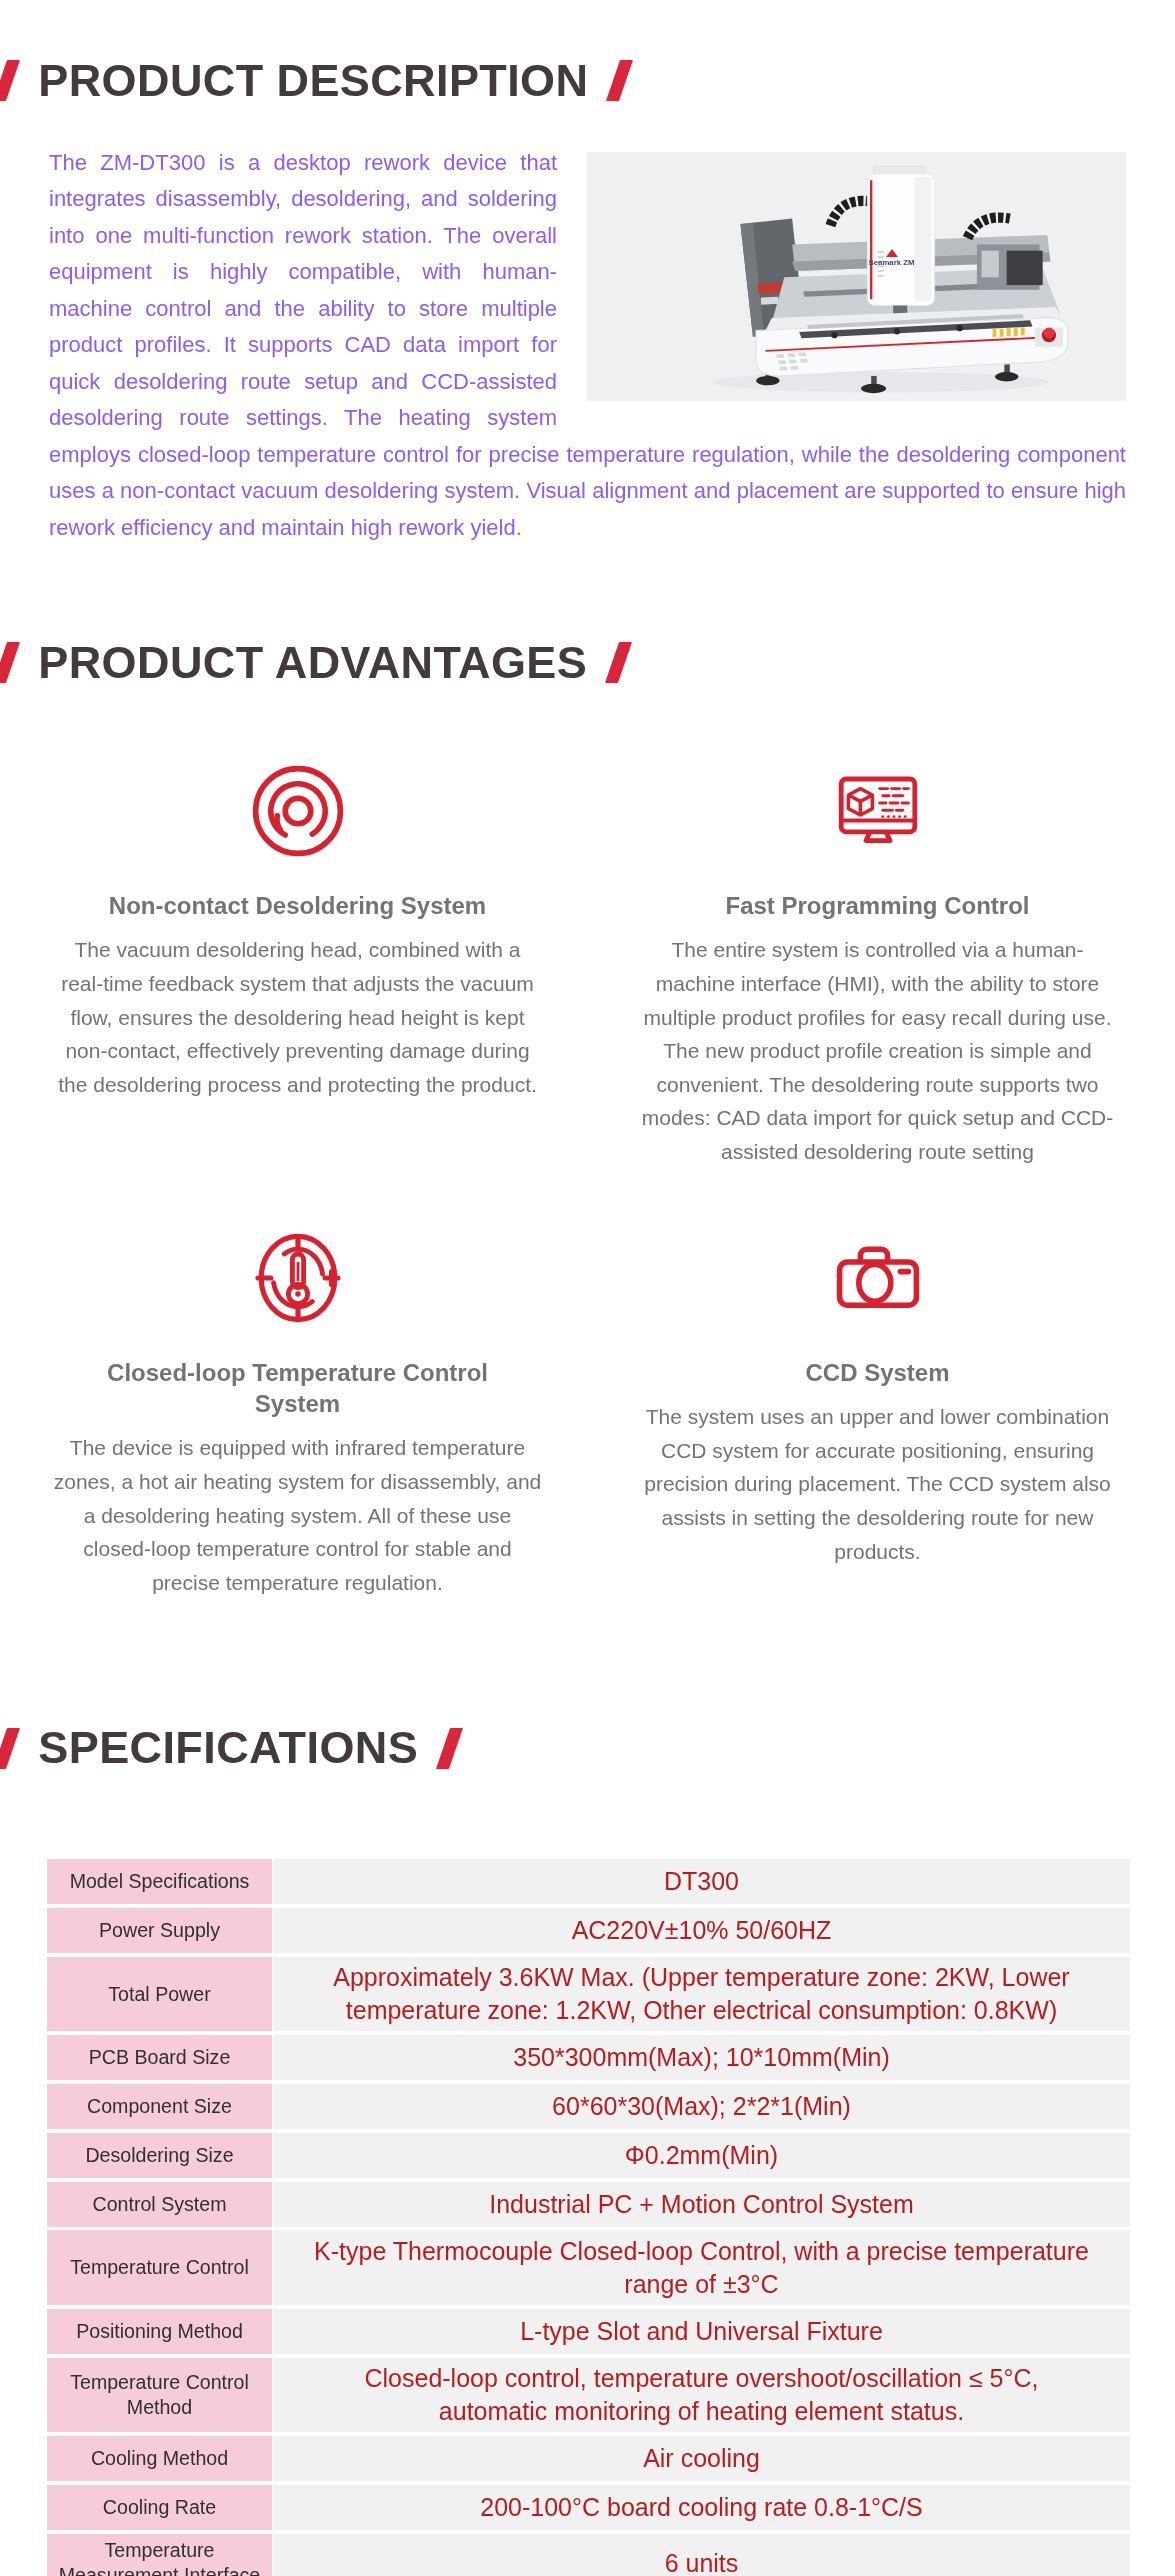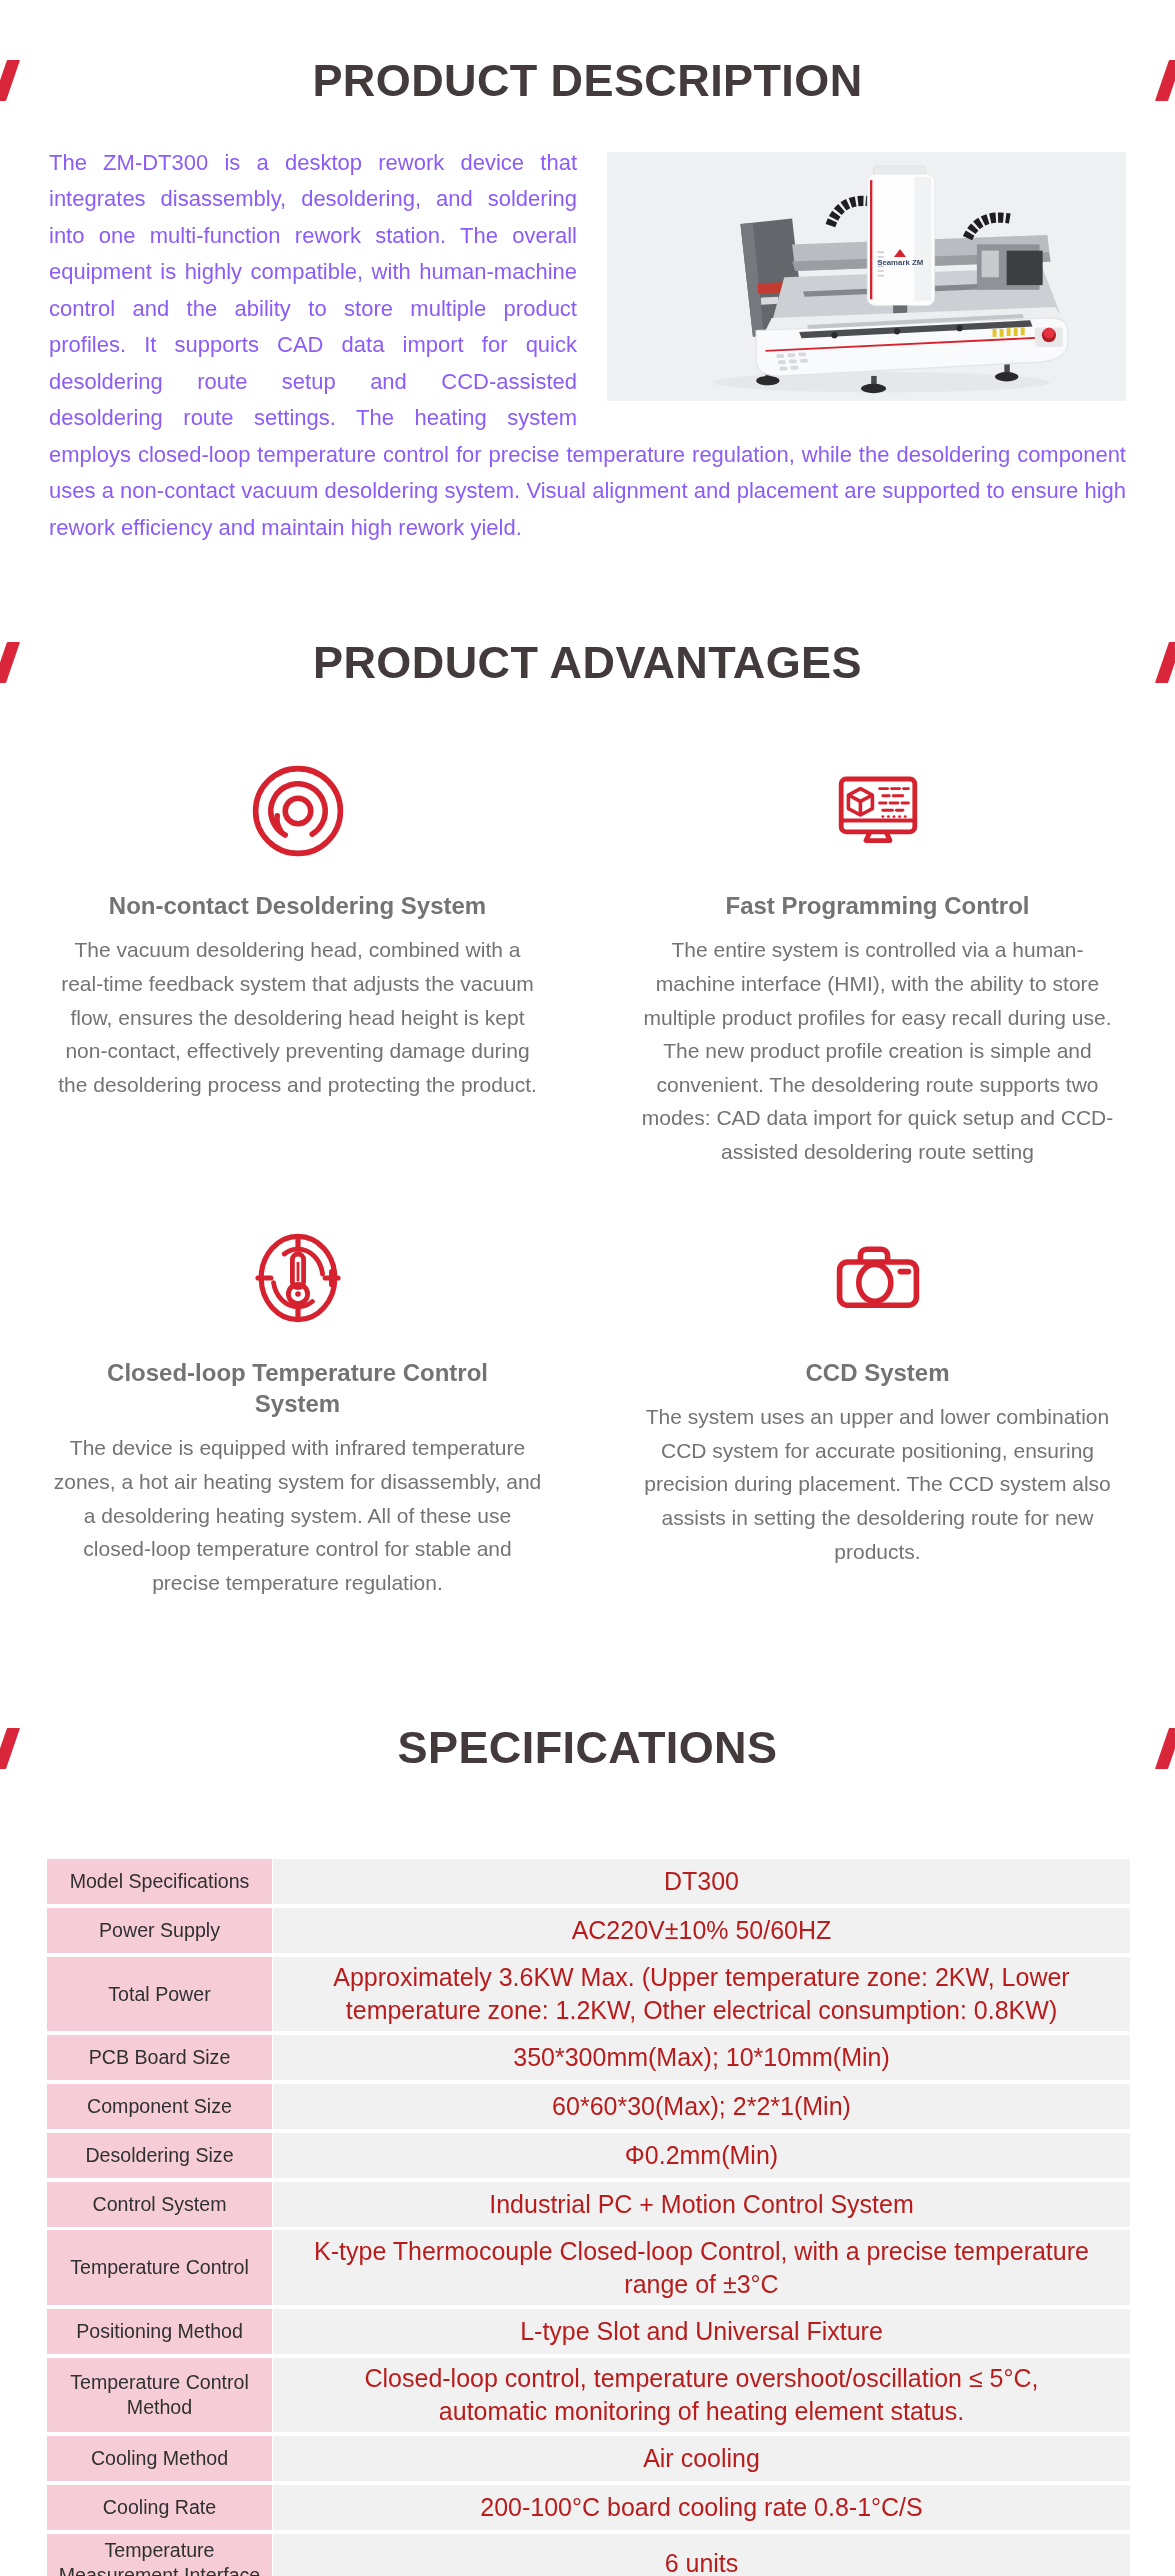--- a/index.html
+++ b/index.html
@@ -1,21 +1,21 @@
 <!DOCTYPE html>
 <html style="font-size:12.5px"><head>
 <meta charset="utf-8">
 <style>
   html,body { margin:0; padding:0; background:#ffffff; }
   body { width:1175px; font-family:"Liberation Sans","DejaVu Sans",sans-serif; }
   .page { width:1175px; overflow:hidden; background:#fff; }
 
   
   .sec-title{
-    display:flex; justify-content:space-between; align-items:center; gap:25px;
+    display:flex; justify-content:flex-start; align-items:center; gap:25px;
     margin:0; font-size:45px; font-weight:700; letter-spacing:0.4px;
     color:#433a3c; font-stretch:condensed; line-height:1.1;
   }
   .sec-title .slash{
     width:13.3px; height:41px; background:#d9263a;
     transform:skewX(-19deg); border-radius:0.8px; flex:0 0 auto;
   }
   #sec-description-title{ margin-top:56px; }
   #sec-advantages-title{ margin-top:92px; }
   #sec-specs-title{ margin-top:124px; }
@@ -81,21 +81,21 @@
 
 <div class="page">
 
   <h1 class="sec-title" id="sec-description-title">
     <span class="slash"></span>
     <span>PRODUCT DESCRIPTION</span>
     <span class="slash"></span>
   </h1>
 
   <section class="description">
-    <figure class="product-photo" style="margin-right:0;">
+    <figure class="product-photo" style="margin-right:0;padding-left:20px;">
       <svg viewBox="0 0 662 318" aria-hidden="true">
         <rect width="662" height="318" fill="#eff0f2"></rect>
         <g transform="translate(40,0)">
           <ellipse cx="310" cy="294" rx="215" ry="13" fill="#e3e4e7" opacity="0.75"></ellipse>
 
           <g fill="#2a2a2c">
             <rect x="162" y="276" width="7" height="16" fill="#4a4a4d"></rect>
               <ellipse cx="165" cy="292" rx="15" ry="6"></ellipse>
             <rect x="297" y="286" width="7" height="16" fill="#4a4a4d"></rect>
               <ellipse cx="300" cy="302" rx="16" ry="6"></ellipse>

